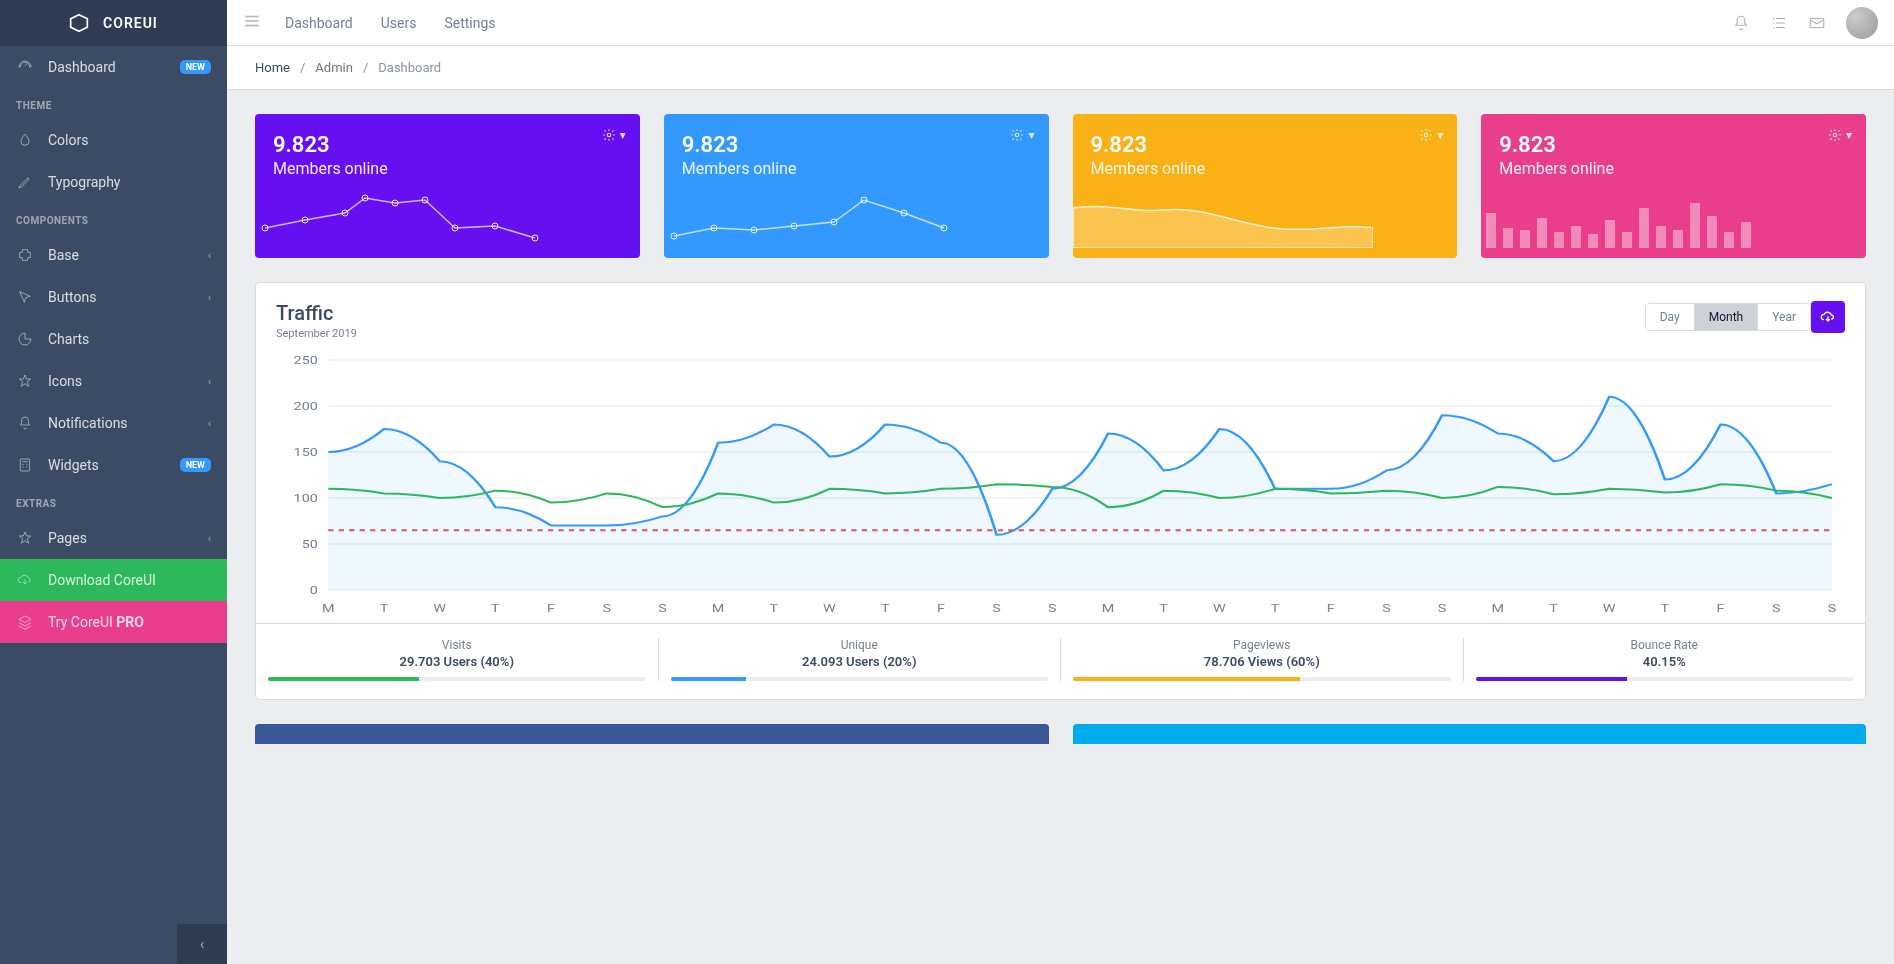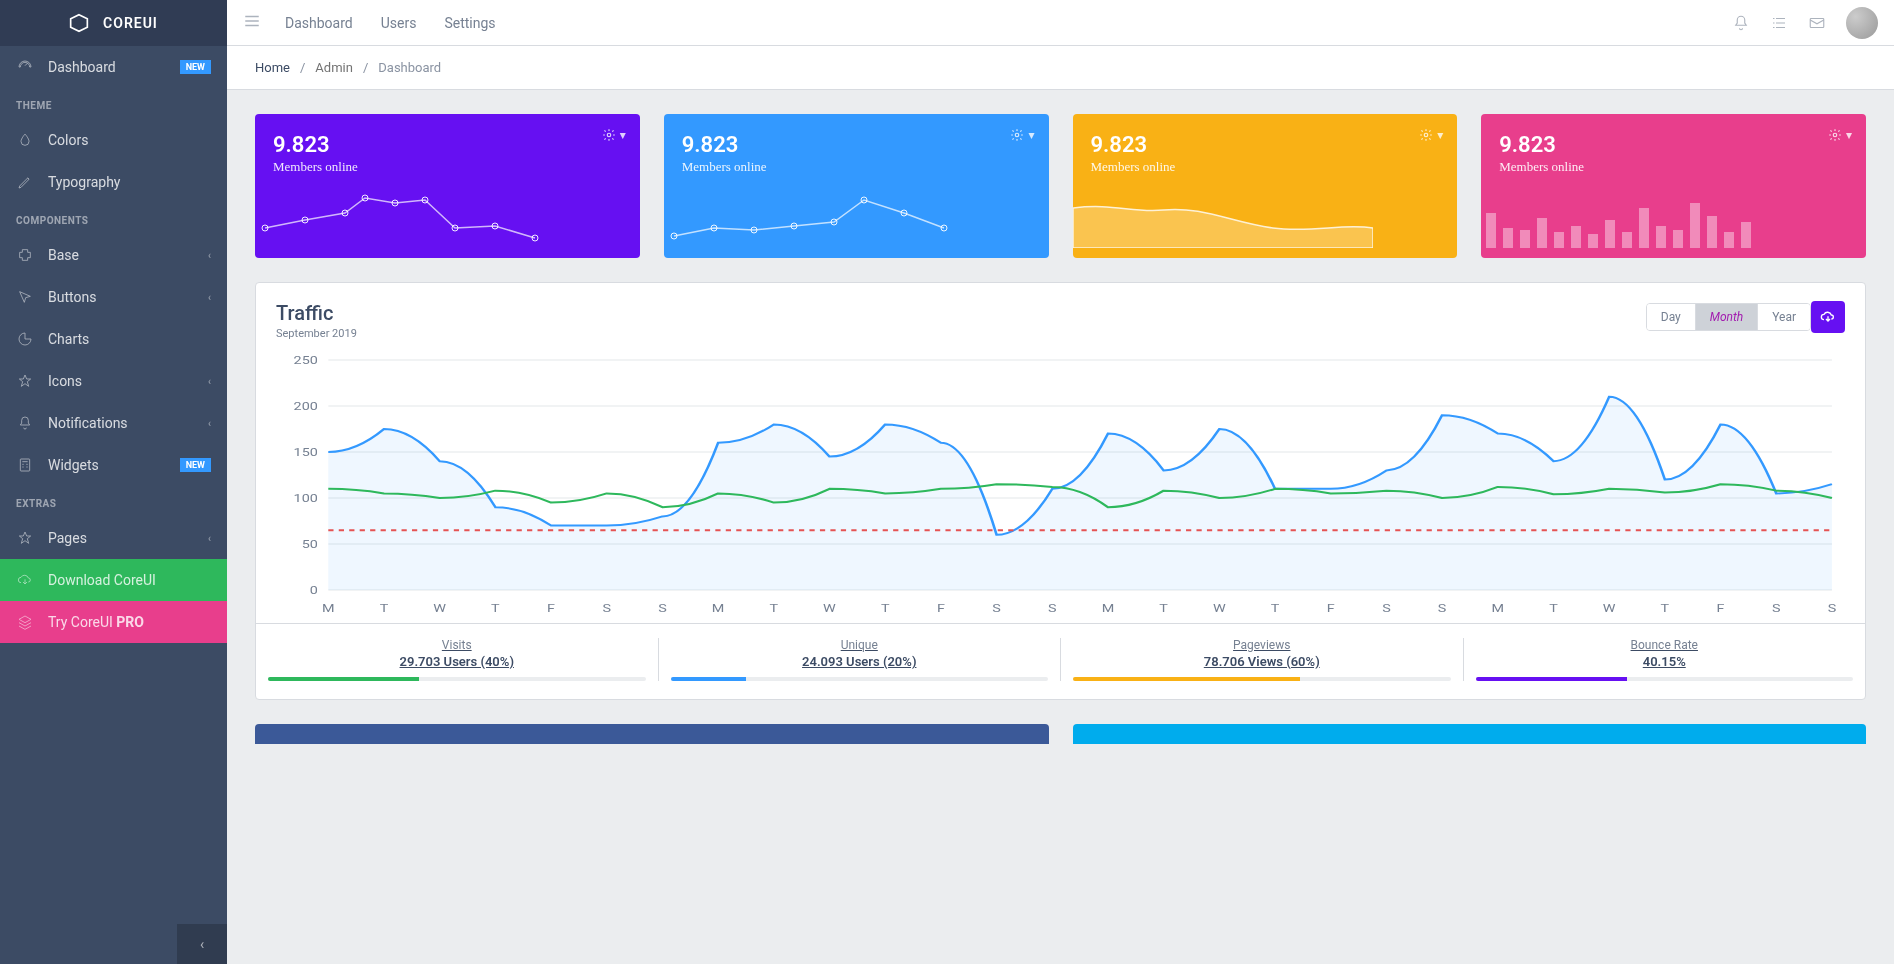--- a/index.html
+++ b/index.html
@@ -7,21 +7,21 @@
 .app { display: flex; min-height: 100vh; }
 
 .sidebar { width: 227px; background: #3c4b64; color: #fff; display: flex; flex-direction: column; position: relative; }
 .sidebar-brand { height: 46px; background: #303c54; display: flex; align-items: center; justify-content: center; font-weight: 600; letter-spacing: 1px; }
 .brand-logo { display: flex; align-items: center; gap: 14px; }
 .brand-logo svg { width: 20px; height: 20px; }
 .nav-title { padding: 12px 16px 8px; font-size: 10px; font-weight: 700; color: rgba(255,255,255,0.5); letter-spacing: 0.5px; }
 .nav-item { display: flex; align-items: center; padding: 12px 16px; color: rgba(255,255,255,0.8); cursor: pointer; gap: 14px; position: relative; }
 .nav-icon { width: 18px; height: 18px; opacity: 0.6; display: flex; align-items: center; justify-content: center; }
 .nav-icon svg { width: 16px; height: 16px; stroke: currentColor; fill: none; stroke-width: 1.5; }
-.nav-badge { position: absolute; right: 16px; background: #39f; color: #fff; font-size: 9px; padding: 2px 6px; border-radius: 0; font-weight: 700; }
+.nav-badge { position: absolute; right: 16px; background: #39f; color: #fff; font-size: 9px; padding: 2px 6px; border-radius: 5px; font-weight: 700; }
 .nav-chevron { position: absolute; right: 16px; font-size: 10px; opacity: 0.6; }
 .nav-download { background: #2eb85c; }
 .nav-try { background: #e55353; background: #e83e8c; }
 .sidebar-minimizer { position: absolute; bottom: 0; right: 0; width: 50px; height: 40px; background: rgba(0,0,0,0.2); display: flex; align-items: center; justify-content: center; cursor: pointer; }
 
 .main { flex: 1; display: flex; flex-direction: column; }
 .header { height: 46px; background: #fff; border-bottom: 1px solid #d8dbe0; display: flex; align-items: center; padding: 0 16px; gap: 24px; }
 .header-toggler { cursor: pointer; opacity: 0.6; }
 .header-nav { display: flex; gap: 28px; }
 .header-nav-item { color: #768192; cursor: pointer; }
@@ -33,40 +33,40 @@
 .breadcrumb .sep { color: #8a93a2; }
 .breadcrumb .link { color: #737373; cursor: pointer; }
 .breadcrumb .active { color: #8a93a2; }
 
 .content { padding: 24px 28px; }
 
 .card-row { display: flex; gap: 24px; margin-bottom: 24px; }
 .stat-card { flex: 1; border-radius: 4px; color: #fff; padding: 18px; position: relative; height: 144px; overflow: hidden; }
 .stat-card .gear { position: absolute; top: 14px; right: 14px; opacity: 0.8; cursor: pointer; font-size: 12px; display: flex; align-items: center; gap: 4px; }
 .stat-value { font-size: 22px; font-weight: 600; }
-.stat-label { font-size: 13px; opacity: 0.9; margin-top: 2px; font-family: Liberation Serif, serif; }
+.stat-label { font-size: 16px; opacity: 0.9; margin-top: 2px; }
 .c-purple { background: #6610f2; }
 .c-blue { background: #39f; }
 .c-yellow { background: #f9b115; }
 .c-red { background: #e83e8c; }
 .spark { position: absolute; bottom: 10px; left: 0; right: 0; height: 60px; }
 
 .traffic-card { background: #fff; border: 1px solid #d8dbe0; border-radius: 4px; margin-bottom: 24px; }
 .traffic-header { padding: 18px 20px 0; display: flex; align-items: flex-start; }
 .traffic-title { font-size: 20px; font-weight: 500; }
 .traffic-sub { font-size: 11px; color: #768192; margin-top: 2px; }
 .traffic-controls { margin-left: auto; display: flex; align-items: center; }
 .btn-group { display: flex; border: 1px solid #d8dbe0; border-radius: 4px; overflow: hidden; }
 .btn-group .opt { padding: 6px 14px; font-size: 12px; cursor: pointer; color: #768192; background: #fff; border-right: 1px solid #d8dbe0; }
 .btn-group .opt:last-child { border-right: none; }
-.btn-group .opt.active { background: #ced2d8; color: #a21caf; font-style: italic; }
+.btn-group .opt.active { background: #ced2d8; color: #0f172a; }
 .btn-download { width: 34px; height: 32px; background: #6610f2; border-radius: 4px; display: flex; align-items: center; justify-content: center; cursor: pointer; }
 .chart-wrap { padding: 10px 20px 0; }
 .chart-main { width: 100%; height: 270px; }
-.traffic-footer { border-top: 1px solid #d8dbe0; display: flex; padding: 14px 0 18px; text-decoration: underline; }
+.traffic-footer { border-top: 1px solid #d8dbe0; display: flex; padding: 14px 0 18px; }
 .footer-stat { flex: 1; text-align: center; border-right: 1px solid #d8dbe0; padding: 0 12px; }
 .footer-stat:last-child { border-right: none; }
 .footer-label { font-size: 12px; color: #768192; }
 .footer-value { font-size: 13px; font-weight: 600; margin-top: 2px; }
 .progress { height: 4px; background: #ebedef; border-radius: 2px; margin-top: 8px; overflow: hidden; }
 .progress-bar { height: 100%; }
 
 .bottom-row { display: flex; gap: 24px; }
 .bottom-card { flex: 1; height: 20px; border-radius: 4px 4px 0 0; }
 .bc-blue { background: #3b5998; }

